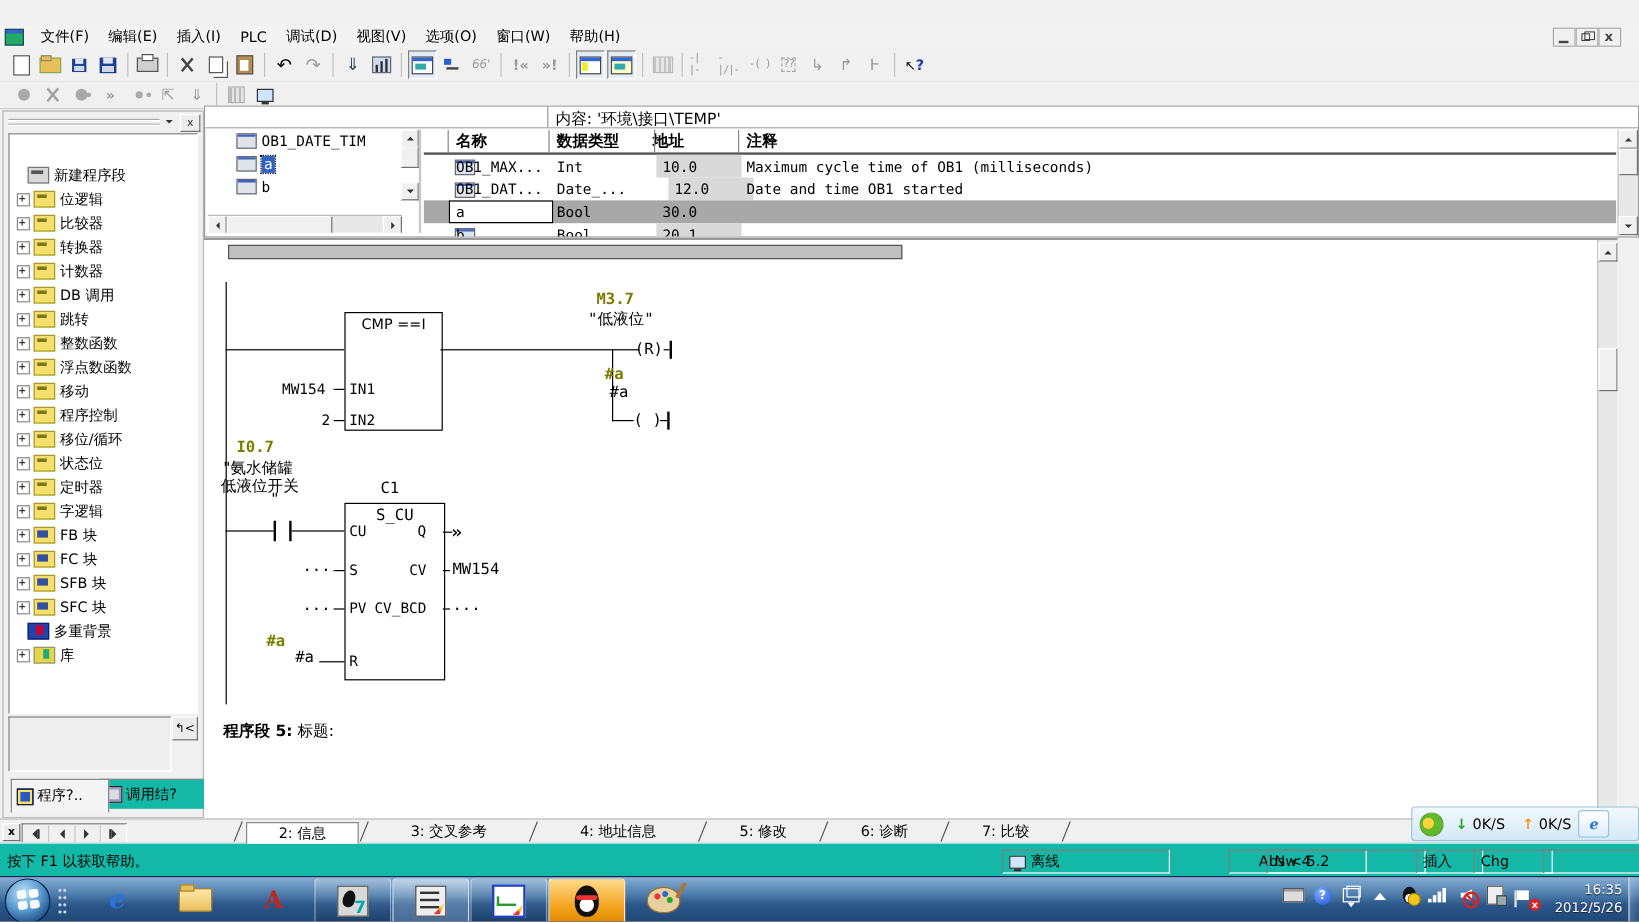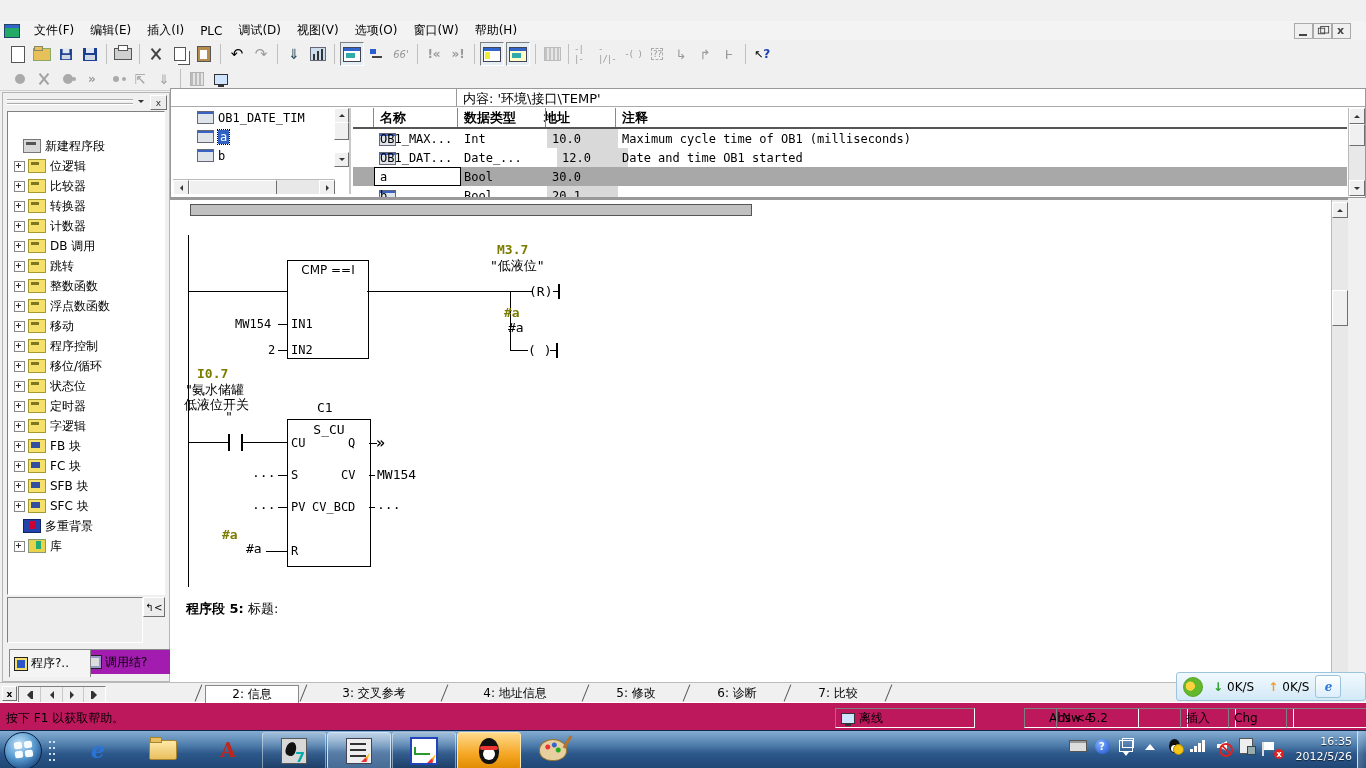--- a/index.html
+++ b/index.html
@@ -78,21 +78,21 @@
   .texp:after{content:"";position:absolute;left:3px;top:1px;width:1px;height:5px;background:#333;}
   .tnone{width:15px;flex:0 0 auto;}
   .ticon{width:16px;height:12px;background:#f4e06a;border:1px solid #a59a30;margin-right:4px;flex:0 0 auto;position:relative;}
   .ticon:before{content:"";position:absolute;left:2px;top:2px;width:8px;height:3px;background:#7f7420;}
   .ticon.i-new{background:#d8d8d8;border-color:#777;} .ticon.i-new:before{background:#555;width:10px;}
   .ticon.i-blk{background:#f4e06a;} .ticon.i-blk:before{background:#334f9e;width:9px;height:6px;}
   .ticon.i-multi{background:#2244aa;border-color:#11236b;} .ticon.i-multi:before{background:#c03;left:6px;width:6px;height:8px;top:1px;}
   .ticon.i-lib{background:#e8d44a;border-color:#897;} .ticon.i-lib:before{background:#2a7;left:7px;width:5px;height:8px;top:1px;}
   #catpreview{position:absolute;left:4px;top:504px;width:134px;height:44px;background:#eee;border:1px solid;border-color:#808080 #fff #fff #808080;}
   #catdescbtn{position:absolute;left:140px;top:504px;width:20px;height:18px;font-size:10px;display:flex;align-items:center;justify-content:center;}
-  .cattab{position:absolute;top:556px;height:24px;display:flex;align-items:center;padding:0 4px;border:1px solid #888;border-bottom:none;background:#a21caf;font-size:12px;white-space:nowrap;overflow:hidden;}
+  .cattab{position:absolute;top:556px;height:24px;display:flex;align-items:center;padding:0 4px;border:1px solid #888;border-bottom:none;background:#14b8a6;font-size:12px;white-space:nowrap;overflow:hidden;}
   .cattab.active{background:#f4f4f4;height:27px;z-index:2;}
   .cattab .cticon{width:12px;height:12px;margin-right:3px;background:#2a56c6;border:1px solid #222;box-shadow:inset 0 0 0 2px #f4e06a;}
 
   
   #decl{position:absolute;left:170px;top:88px;width:1194px;height:108px;background:#fff;border:1px solid #999;}
   #declhead{position:absolute;left:0;top:0;width:100%;height:17px;background:#fff;border-bottom:1px solid #aaa;}
   #declhead .vline{position:absolute;left:285px;top:0;width:1px;height:17px;background:#999;}
   #declhead .txt{position:absolute;left:292px;top:1px;font-size:13px;}
   #decltree{position:absolute;left:2px;top:19px;width:176px;height:86px;background:#fff;border-right:2px solid #c9c9c9;overflow:hidden;}
   .dtrow{height:19px;display:flex;align-items:center;white-space:nowrap;font-family:"DejaVu Sans Mono",monospace;font-size:12px;}
@@ -127,21 +127,21 @@
   
   #tabstrip{position:absolute;left:0;top:682px;width:1366px;height:20px;background:#f0f0f0;border-top:1px solid #bbb;}
   .btab{position:absolute;top:2px;height:17px;display:flex;align-items:center;justify-content:center;font-size:12px;background:#f0f0f0;}
   .btab.active{background:#fff;border:1px solid #888;border-bottom:none;z-index:2;}
   .tslant{position:absolute;top:1px;width:1px;height:18px;background:#555;transform:rotate(22deg);}
   #tabx{position:absolute;left:2px;top:3px;width:13px;height:13px;font-size:9px;font-weight:bold;display:flex;align-items:center;justify-content:center;}
   #tabnav{position:absolute;left:18px;top:3px;width:86px;height:15px;display:flex;border:1px solid;border-color:#808080 #fff #fff #808080;background:#f0f0f0;}
   #tabnav .nb{width:21px;height:100%;display:flex;align-items:center;justify-content:center;border-right:1px solid #c8c8c8;}
 
   
-  #statusbar{position:absolute;left:0;top:702px;width:1366px;height:28px;background:#be185d;border-top:1px solid #fff;}
+  #statusbar{position:absolute;left:0;top:702px;width:1366px;height:28px;background:#14b8a6;border-top:1px solid #fff;}
   .sseg{position:absolute;top:5px;height:18px;border:1px solid;border-color:#808080 #fff #fff #808080;display:flex;align-items:center;padding:0 5px;font-size:12px;white-space:nowrap;}
   .ic-screen{width:12px;height:9px;border:1px solid #333;background:#cfe4ff;margin-right:4px;position:relative;}
   .ic-screen:after{content:"";position:absolute;left:3px;bottom:-3px;width:6px;height:2px;background:#333;}
 
   
   #speedwidget{position:absolute;left:1176px;top:672px;width:188px;height:27px;z-index:8;
     background:linear-gradient(#f2f9fe,#d3e9f7);border:1px solid #9cc3dc;border-radius:3px;display:flex;align-items:center;font-size:12px;}
   .w360{width:18px;height:18px;border-radius:50%;margin:0 6px;background:radial-gradient(circle at 35% 45%,#ffd23e 0 28%,#63b82c 32% 70%,#3f8f1d 100%);border:1px solid #5aa32a;}
   .updn{font-weight:bold;margin:0 4px;}
   .iebtn{width:24px;height:21px;margin-left:6px;background:linear-gradient(#fff,#dceefc);border:1px solid #9cc3dc;border-radius:3px;display:flex;align-items:center;justify-content:center;}

